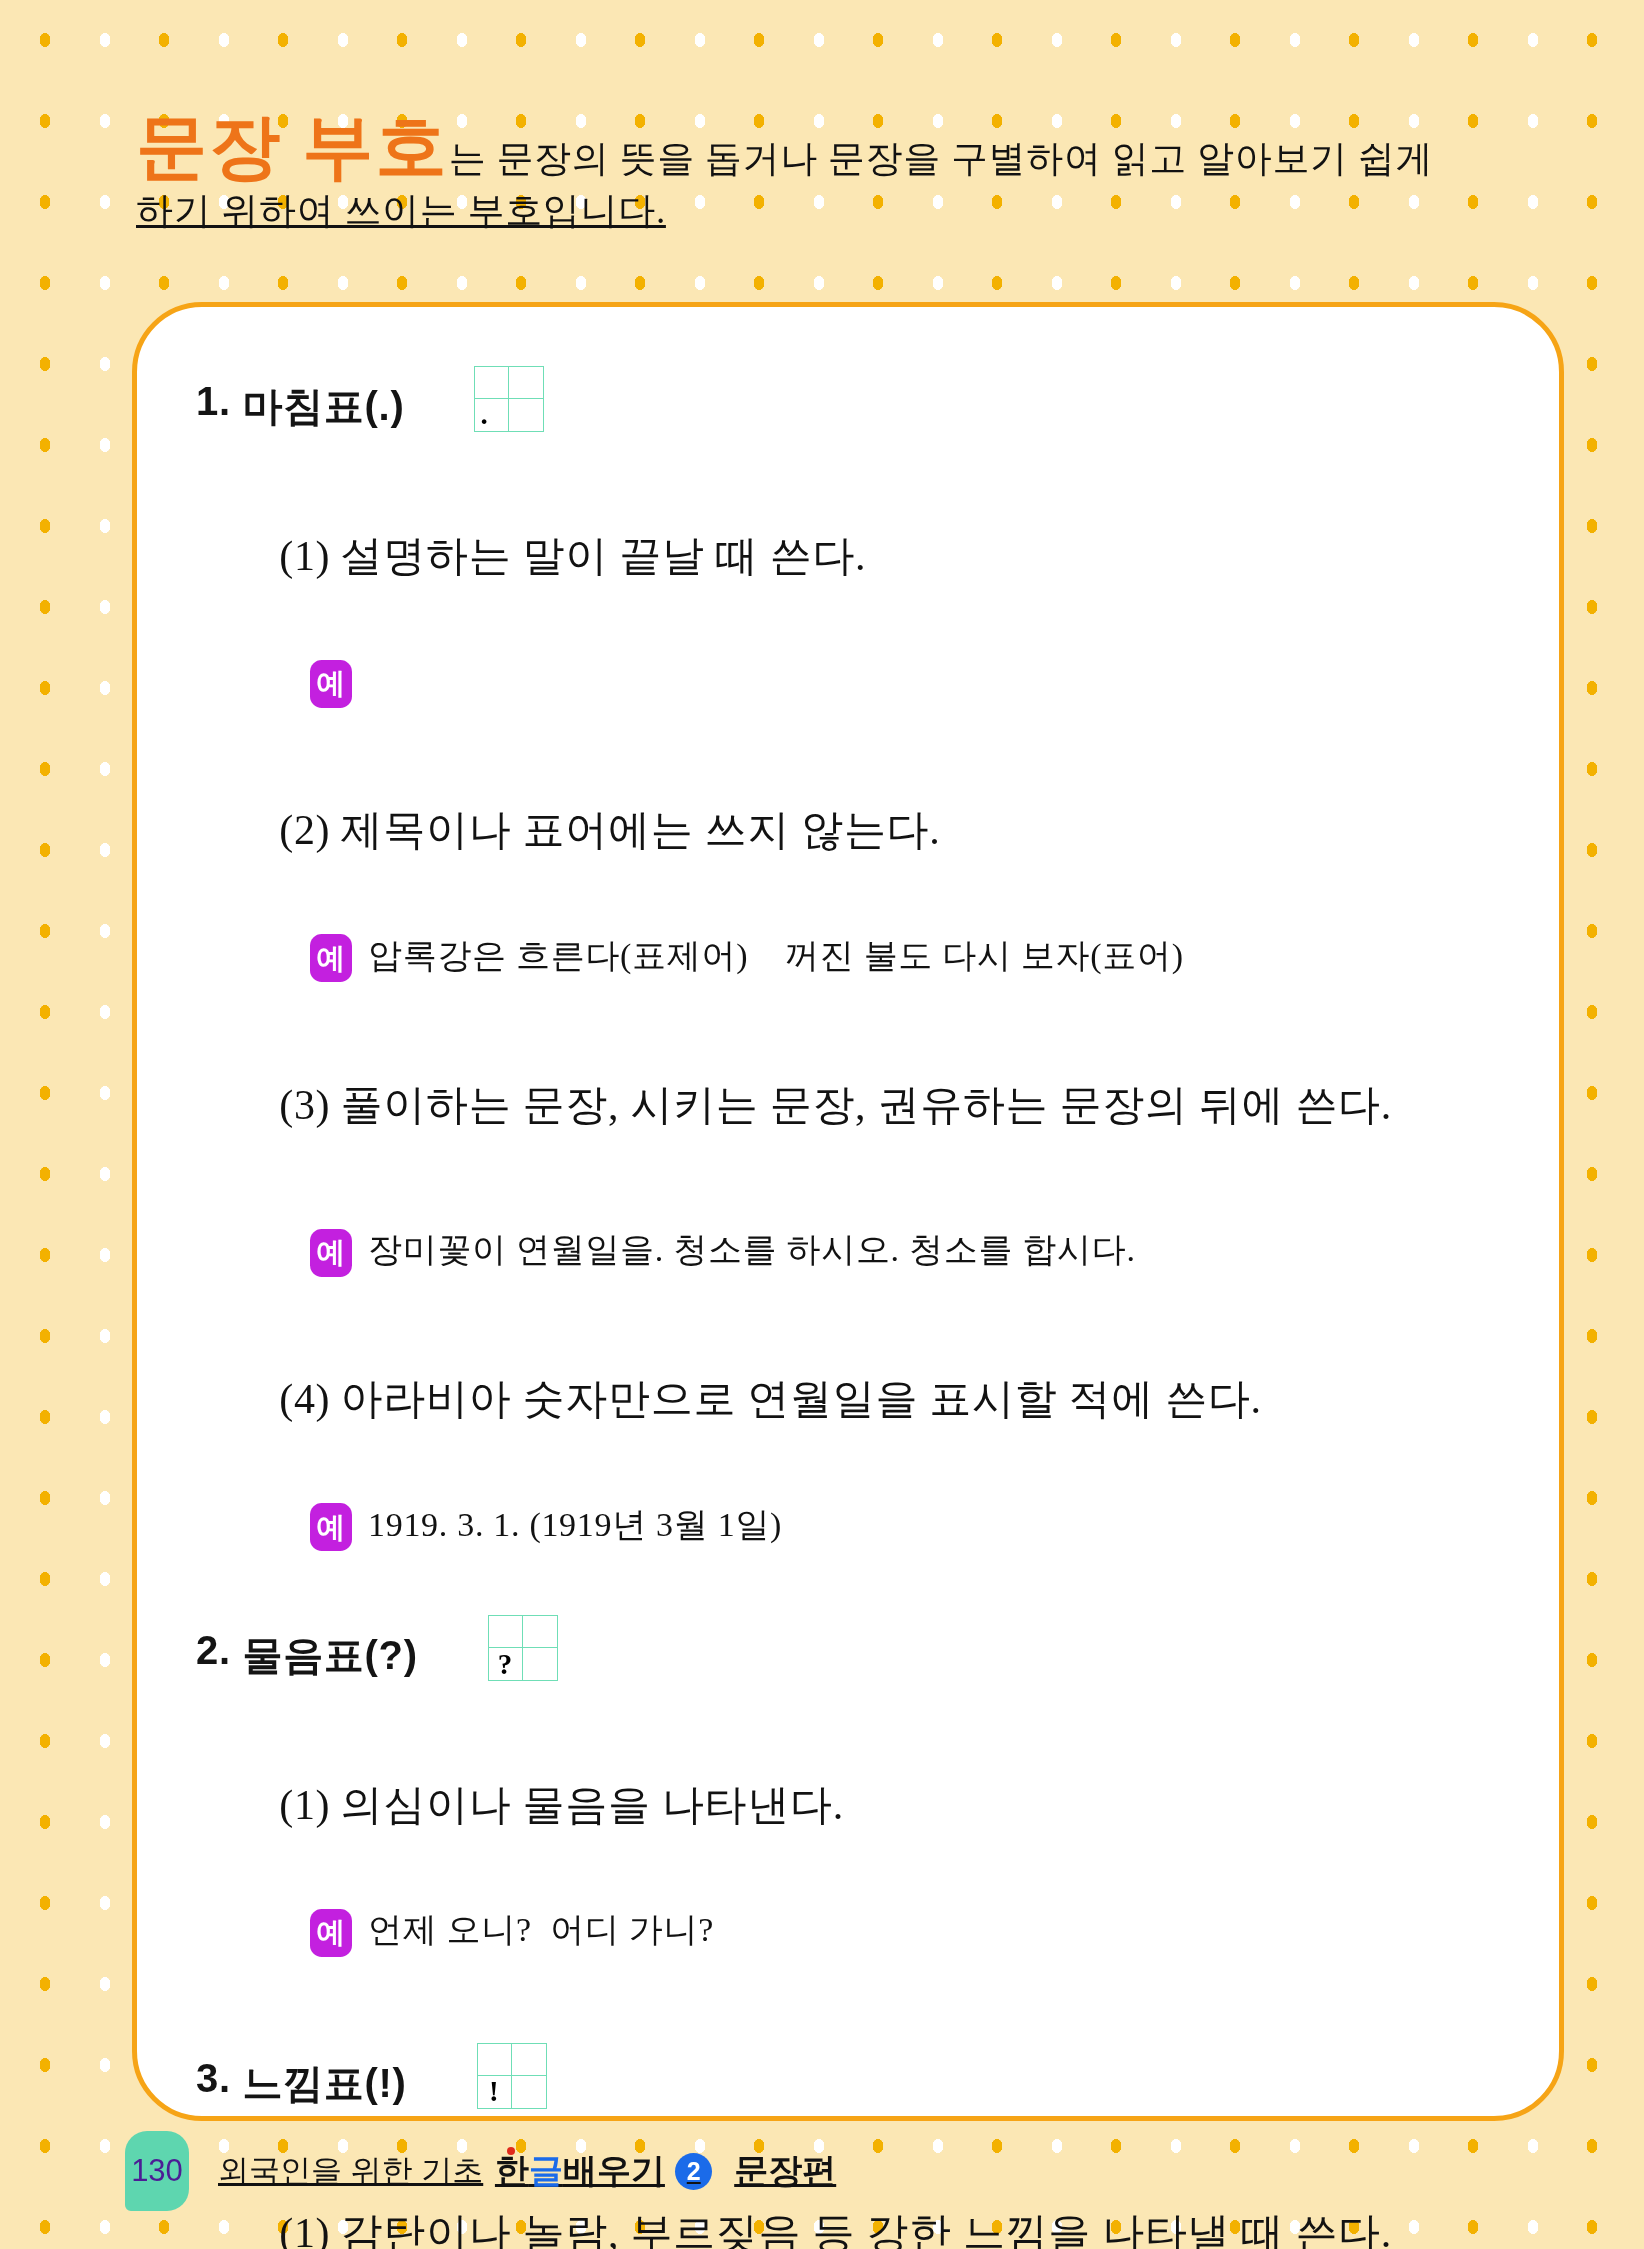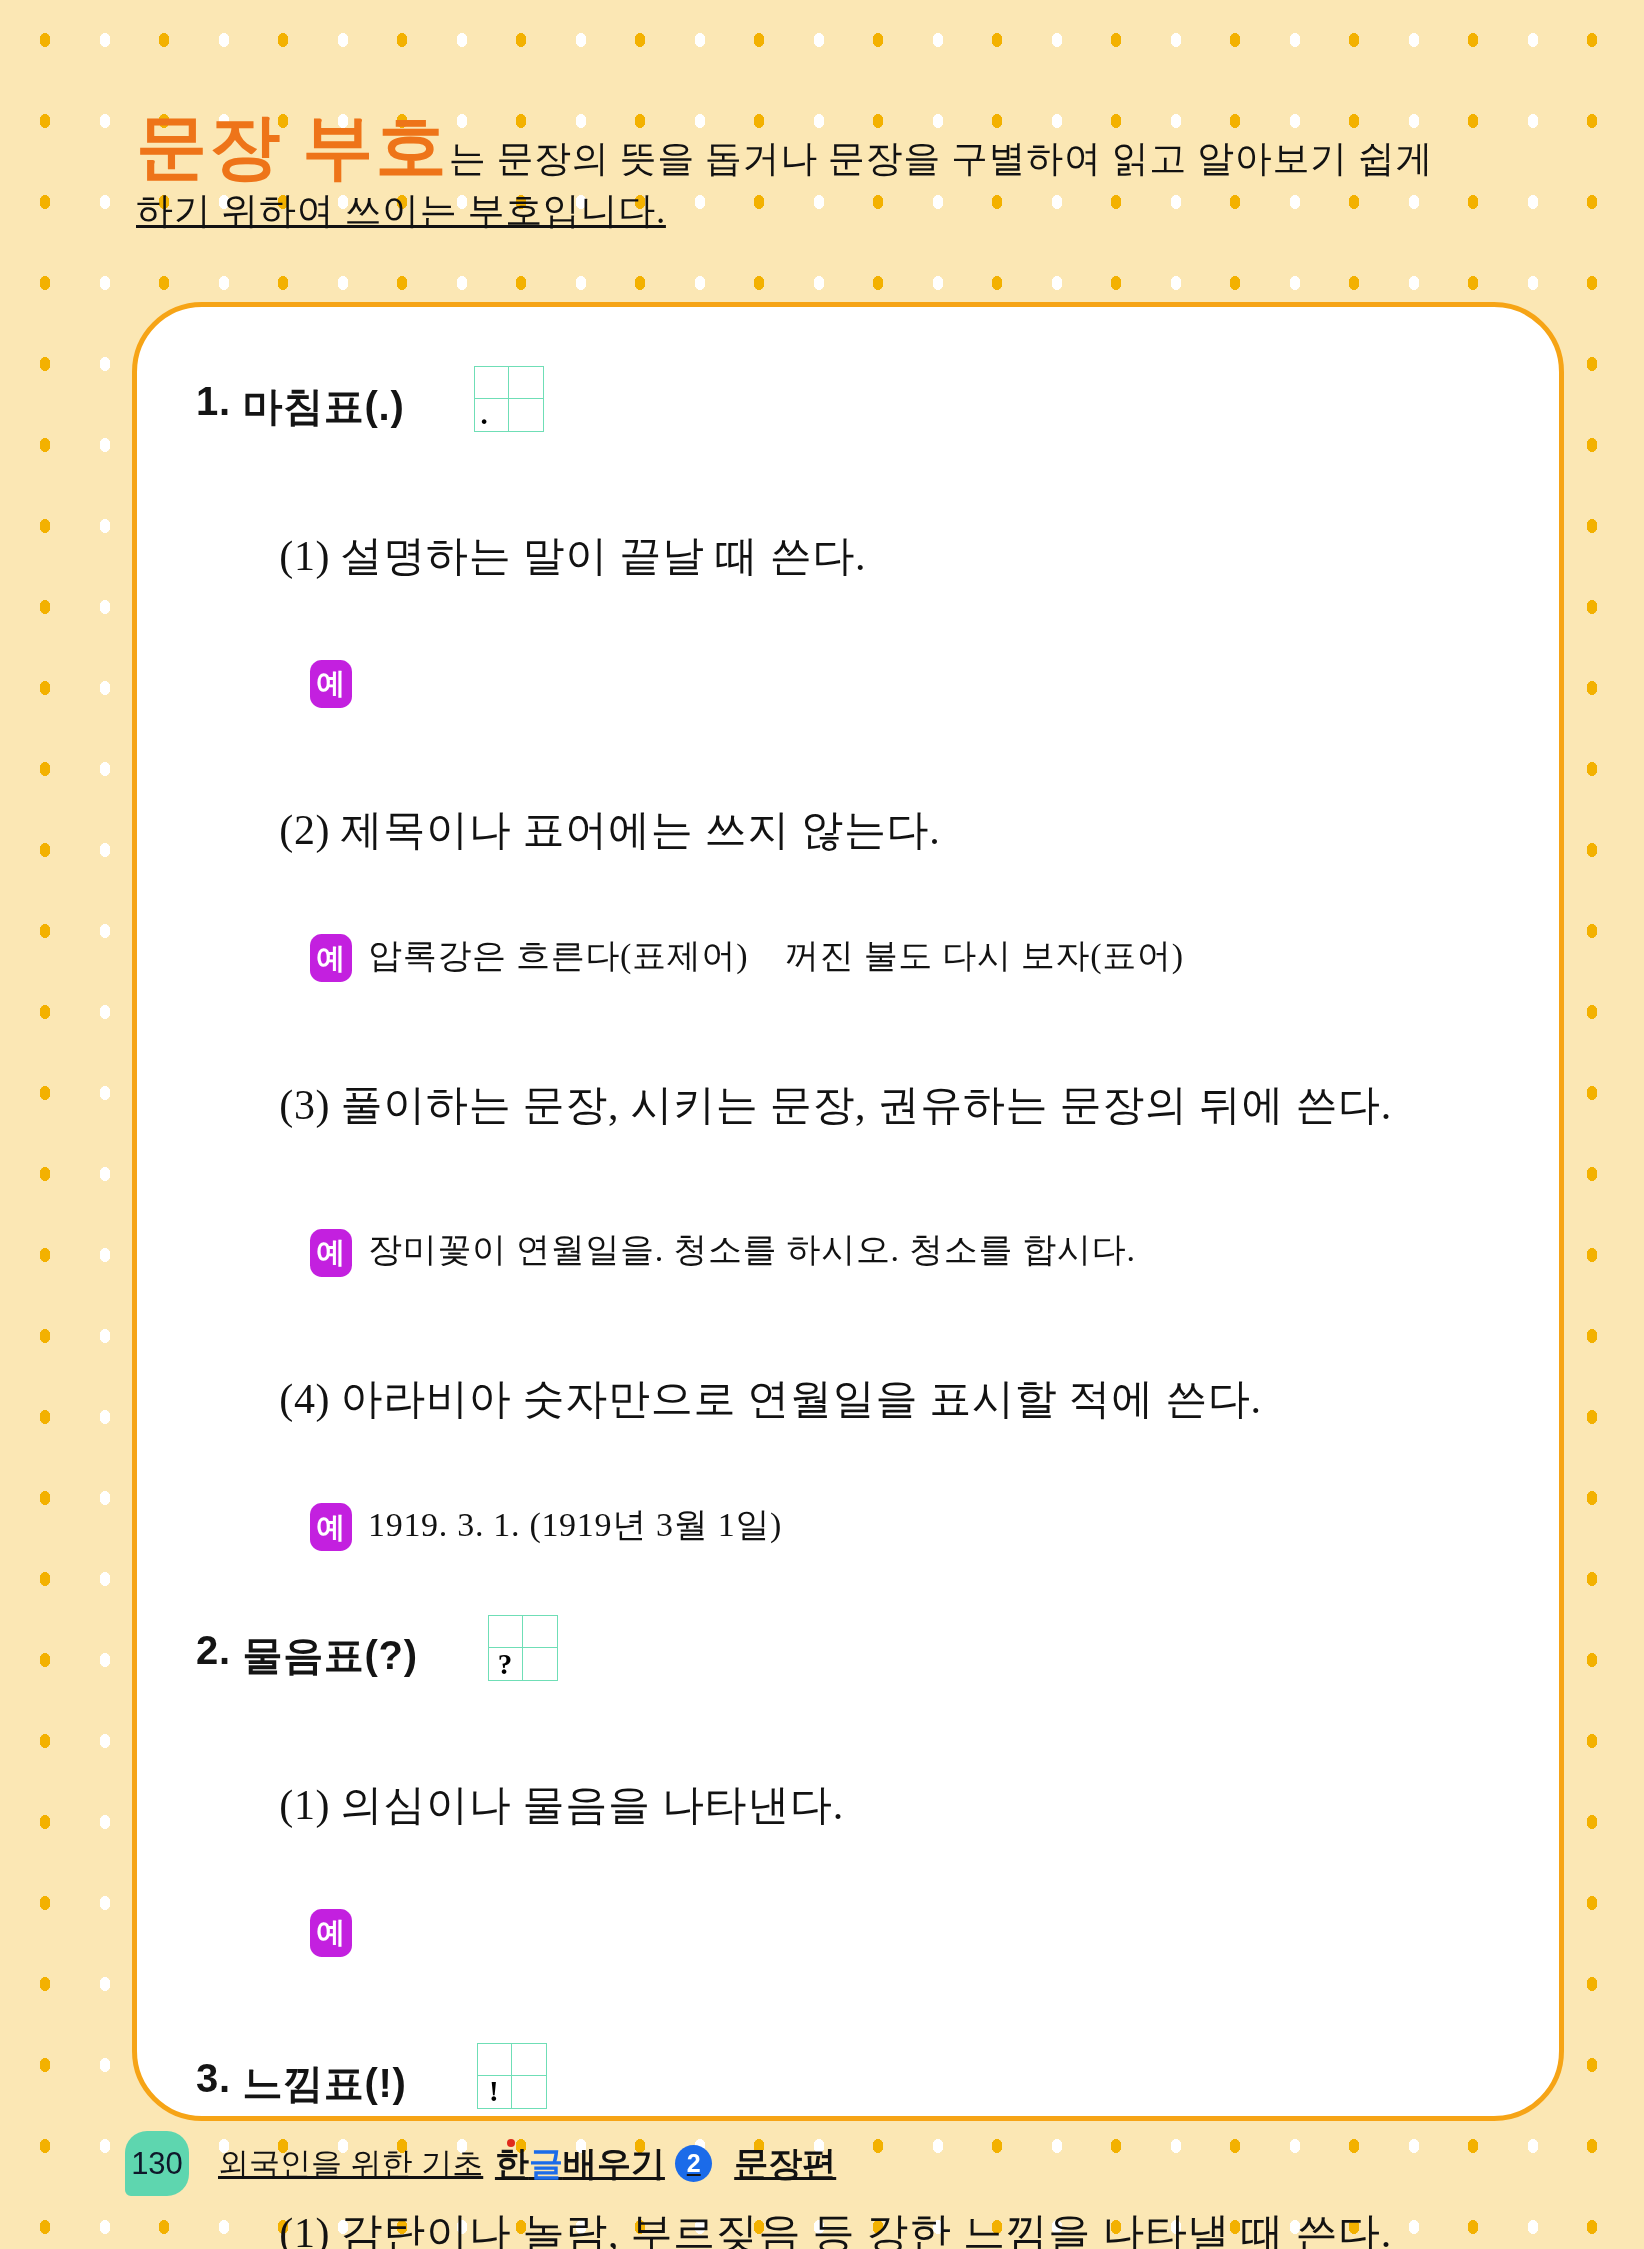--- a/index.html
+++ b/index.html
@@ -88,22 +88,22 @@
     font-size:29px; font-weight:bold;
   }
   .gap-lg { margin-top:37px; }          
   .sec2 { margin-top:77px; }
   .sec3 { margin-top:99px; }
   .first-item { margin-top:37px; }
 
   
   .footer { position:absolute; left:125px; top:2131px; display:flex; align-items:center; }
   .page-badge {
-    width:64px; height:65px;
-    background:#5ED6AF; color:#0f172a;
+    width:64px; height:80px;
+    background:#5ED6AF; color:#4c1d95;
     border-radius:22px 22px 22px 5.9px;
     display:flex; align-items:center; justify-content:center;
     font-family:"Liberation Sans","DejaVu Sans",sans-serif;
     font-size:31px;
   }
   .footer-text {
     margin-left:29px;
     font-family:"Liberation Sans","DejaVu Sans",sans-serif;
     font-size:31px; color:#121212;
     display:flex; align-items:center;text-decoration:underline;
@@ -185,20 +185,21 @@
         <span class="cell c3 mark">?</span>
         <span class="cell c4"></span>
       </span>
     </div>
 
     <div class="item first-item">
       <span class="ilabel">(1)</span><span>의심이나 물음을 나타낸다.</span>
     </div>
     <div class="example">
       <span class="ex-badge">예</span>
+      <span>언제 오니?  어디 가니?</span>
     </div>
 
     <div class="sec-head sec3">
       <span class="sec-num">3.</span>
       <span class="sec-title">느낌표(!)</span>
       <span class="pgrid">
         <span class="cell c1"></span>
         <span class="cell c2"></span>
         <span class="cell c3 mark">!</span>
         <span class="cell c4"></span>

